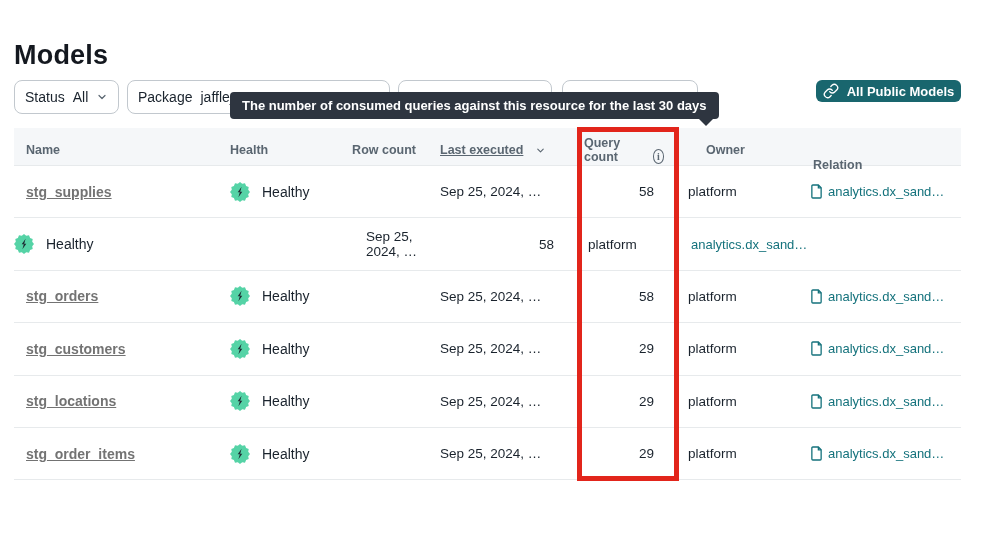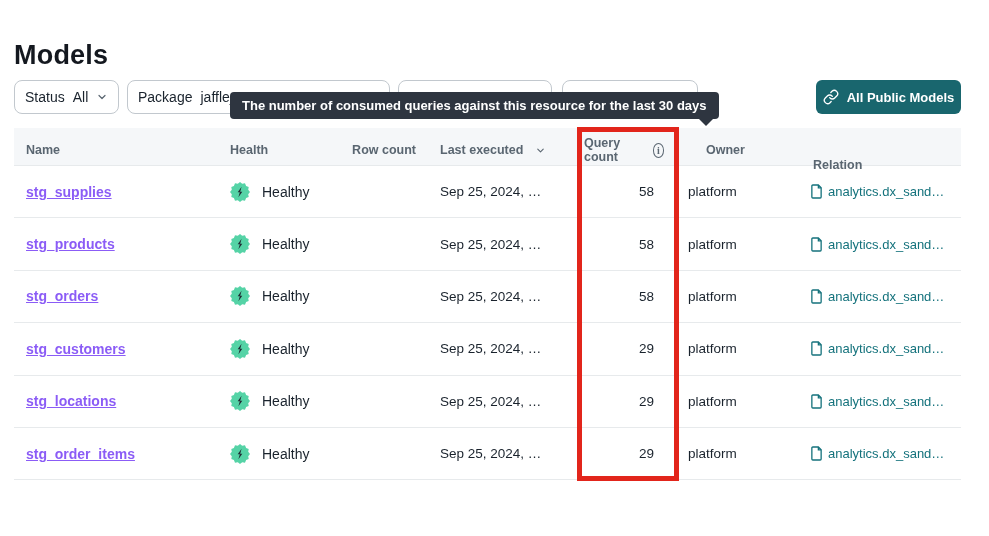--- a/index.html
+++ b/index.html
@@ -13,49 +13,49 @@
   .chip { position:absolute; top:80px; height:34px; border:1px solid #c2c8ce; border-radius:8px;
     background:#fff; display:flex; align-items:center; padding:0 10px; font-size:14px; gap:8px; }
   .chip .lbl { color:#1a232d; }
   .chip .val { color:#1a232d; }
   .chev { width:12px; height:12px; flex:0 0 auto; }
   .chip-status { left:14px; width:105px;text-align:center; }
   .chip-package { left:127px; width:263px; }
   .chip-3 { left:398px; width:154px; }
   .chip-4 { left:562px; width:136px; justify-content:flex-end; }
 
-  .btn-public { position:absolute; left:816px; top:80px; width:145px; height:34px; border:none;
+  .btn-public { position:absolute; left:816px; top:80px; width:145px; height:22px; border:none;
     background:#19666e; color:#fff; border-radius:6px; display:flex; align-items:center; justify-content:center;
     gap:8px; font-size:13px; font-weight:700; cursor:pointer; font-family:inherit; }
 
   
   .tooltip { position:absolute; left:230px; top:92px; z-index:30; background:#2e3540; color:#ffffff;
     font-size:13px; font-weight:700; padding:6px 12px; border-radius:4px; white-space:nowrap; }
   .tooltip::after { content:''; position:absolute; bottom:-7px; right:5px; width:0; height:0;
     border-left:8px solid transparent; border-right:8px solid transparent; border-top:8px solid #2e3540; }
 
   
   .table { position:absolute; left:14px; top:128px; width:947px; }
   .tgrid { display:grid; grid-template-columns:216px 120px 74px 140px 100px 124px 1fr; align-items:center; }
   .thead { background:#f5f7f9; height:38px; font-size:12.5px; font-weight:700; color:#5a6671; border-bottom:1px solid #e7eaec; }
   .th { display:flex; align-items:center; }
   .th-name { padding-left:12px; }
   .th-rowcount { justify-content:flex-end; padding-right:8px; }
-  .th-last { padding-left:16px; gap:12px; }
-  .th-query { padding-left:20px; gap:15px; }
+  .th-last { padding-left:16px; gap:12px;text-decoration:underline; }
+  .th-query { padding-left:20px; gap:15px;align-items:flex-end; }
   .th-owner { padding-left:42px; }
   .th-relation { padding-left:25px;margin-top:30px; }
   .info-i { width:15px; height:15px; border:1px solid #5a6671; border-radius:50%; display:inline-flex;
     align-items:center; justify-content:center; font-size:10px; font-weight:600; color:#5a6671;
     font-family:"Liberation Serif", serif; }
   .sort-chev { width:11px; height:11px; }
 
   .trow { height:52.4px; border-bottom:1px solid #e7eaec; font-size:13.5px; }
   .c-name { padding-left:12px; }
-  .c-name a { color:#8b5cf6; font-weight:700; font-size:14px; }
+  .c-name a { color:#737373; font-weight:700; font-size:14px; }
   .c-health { display:flex; align-items:center; gap:12px; font-size:14px; }
   .c-health svg { flex:0 0 auto; }
   .c-last { padding-left:16px; }
   .c-query { text-align:right; padding-right:10px; }
   .c-owner { padding-left:24px; }
   .c-relation { padding-left:22px; display:flex; align-items:flex-start; gap:5px; color:#14727c; font-size:13px; }
 
   
   .red-box { position:absolute; left:577px; top:127px; width:102px; height:354px;
     border:5px solid #e2251b; z-index:20; pointer-events:none; }
@@ -134,21 +134,20 @@
       <div class="c-relation">
         <svg width="13" height="15" viewBox="0 0 14 16" fill="none" stroke="#14727c" stroke-width="1.4">
           <path d="M3 1h6l3 3v10a1 1 0 0 1-1 1H3a1 1 0 0 1-1-1V2a1 1 0 0 1 1-1z"></path>
           <path d="M9 1v3h3"></path>
         </svg>
         <span>analytics.dx_sand…</span>
       </div>
     </div>
 
     <div class="tgrid trow">
-      <div class="c-name"><a href="#">stg_products</a></div>
       <div class="c-health">
         <svg width="20" height="20" viewBox="0 0 20 20">
           <path fill="#55d3a6" d="M10 0l2.2 1.8 2.8-.5 1.1 2.6 2.6 1.1-.5 2.8L20 10l-1.8 2.2.5 2.8-2.6 1.1-1.1 2.6-2.8-.5L10 20l-2.2-1.8-2.8.5-1.1-2.6-2.6-1.1.5-2.8L0 10l1.8-2.2-.5-2.8 2.6-1.1 1.1-2.6 2.8.5L10 0z"></path>
           <path fill="#1e2b33" d="M11.6 4.8L7.7 10.2h2.1l-1.4 5 3.9-5.4h-2.1l1.4-5z"></path>
         </svg>
         <span>Healthy</span>
       </div>
       <div class="c-rowcount"></div>
       <div class="c-last">Sep 25, 2024, …</div>
       <div class="c-query">58</div>

